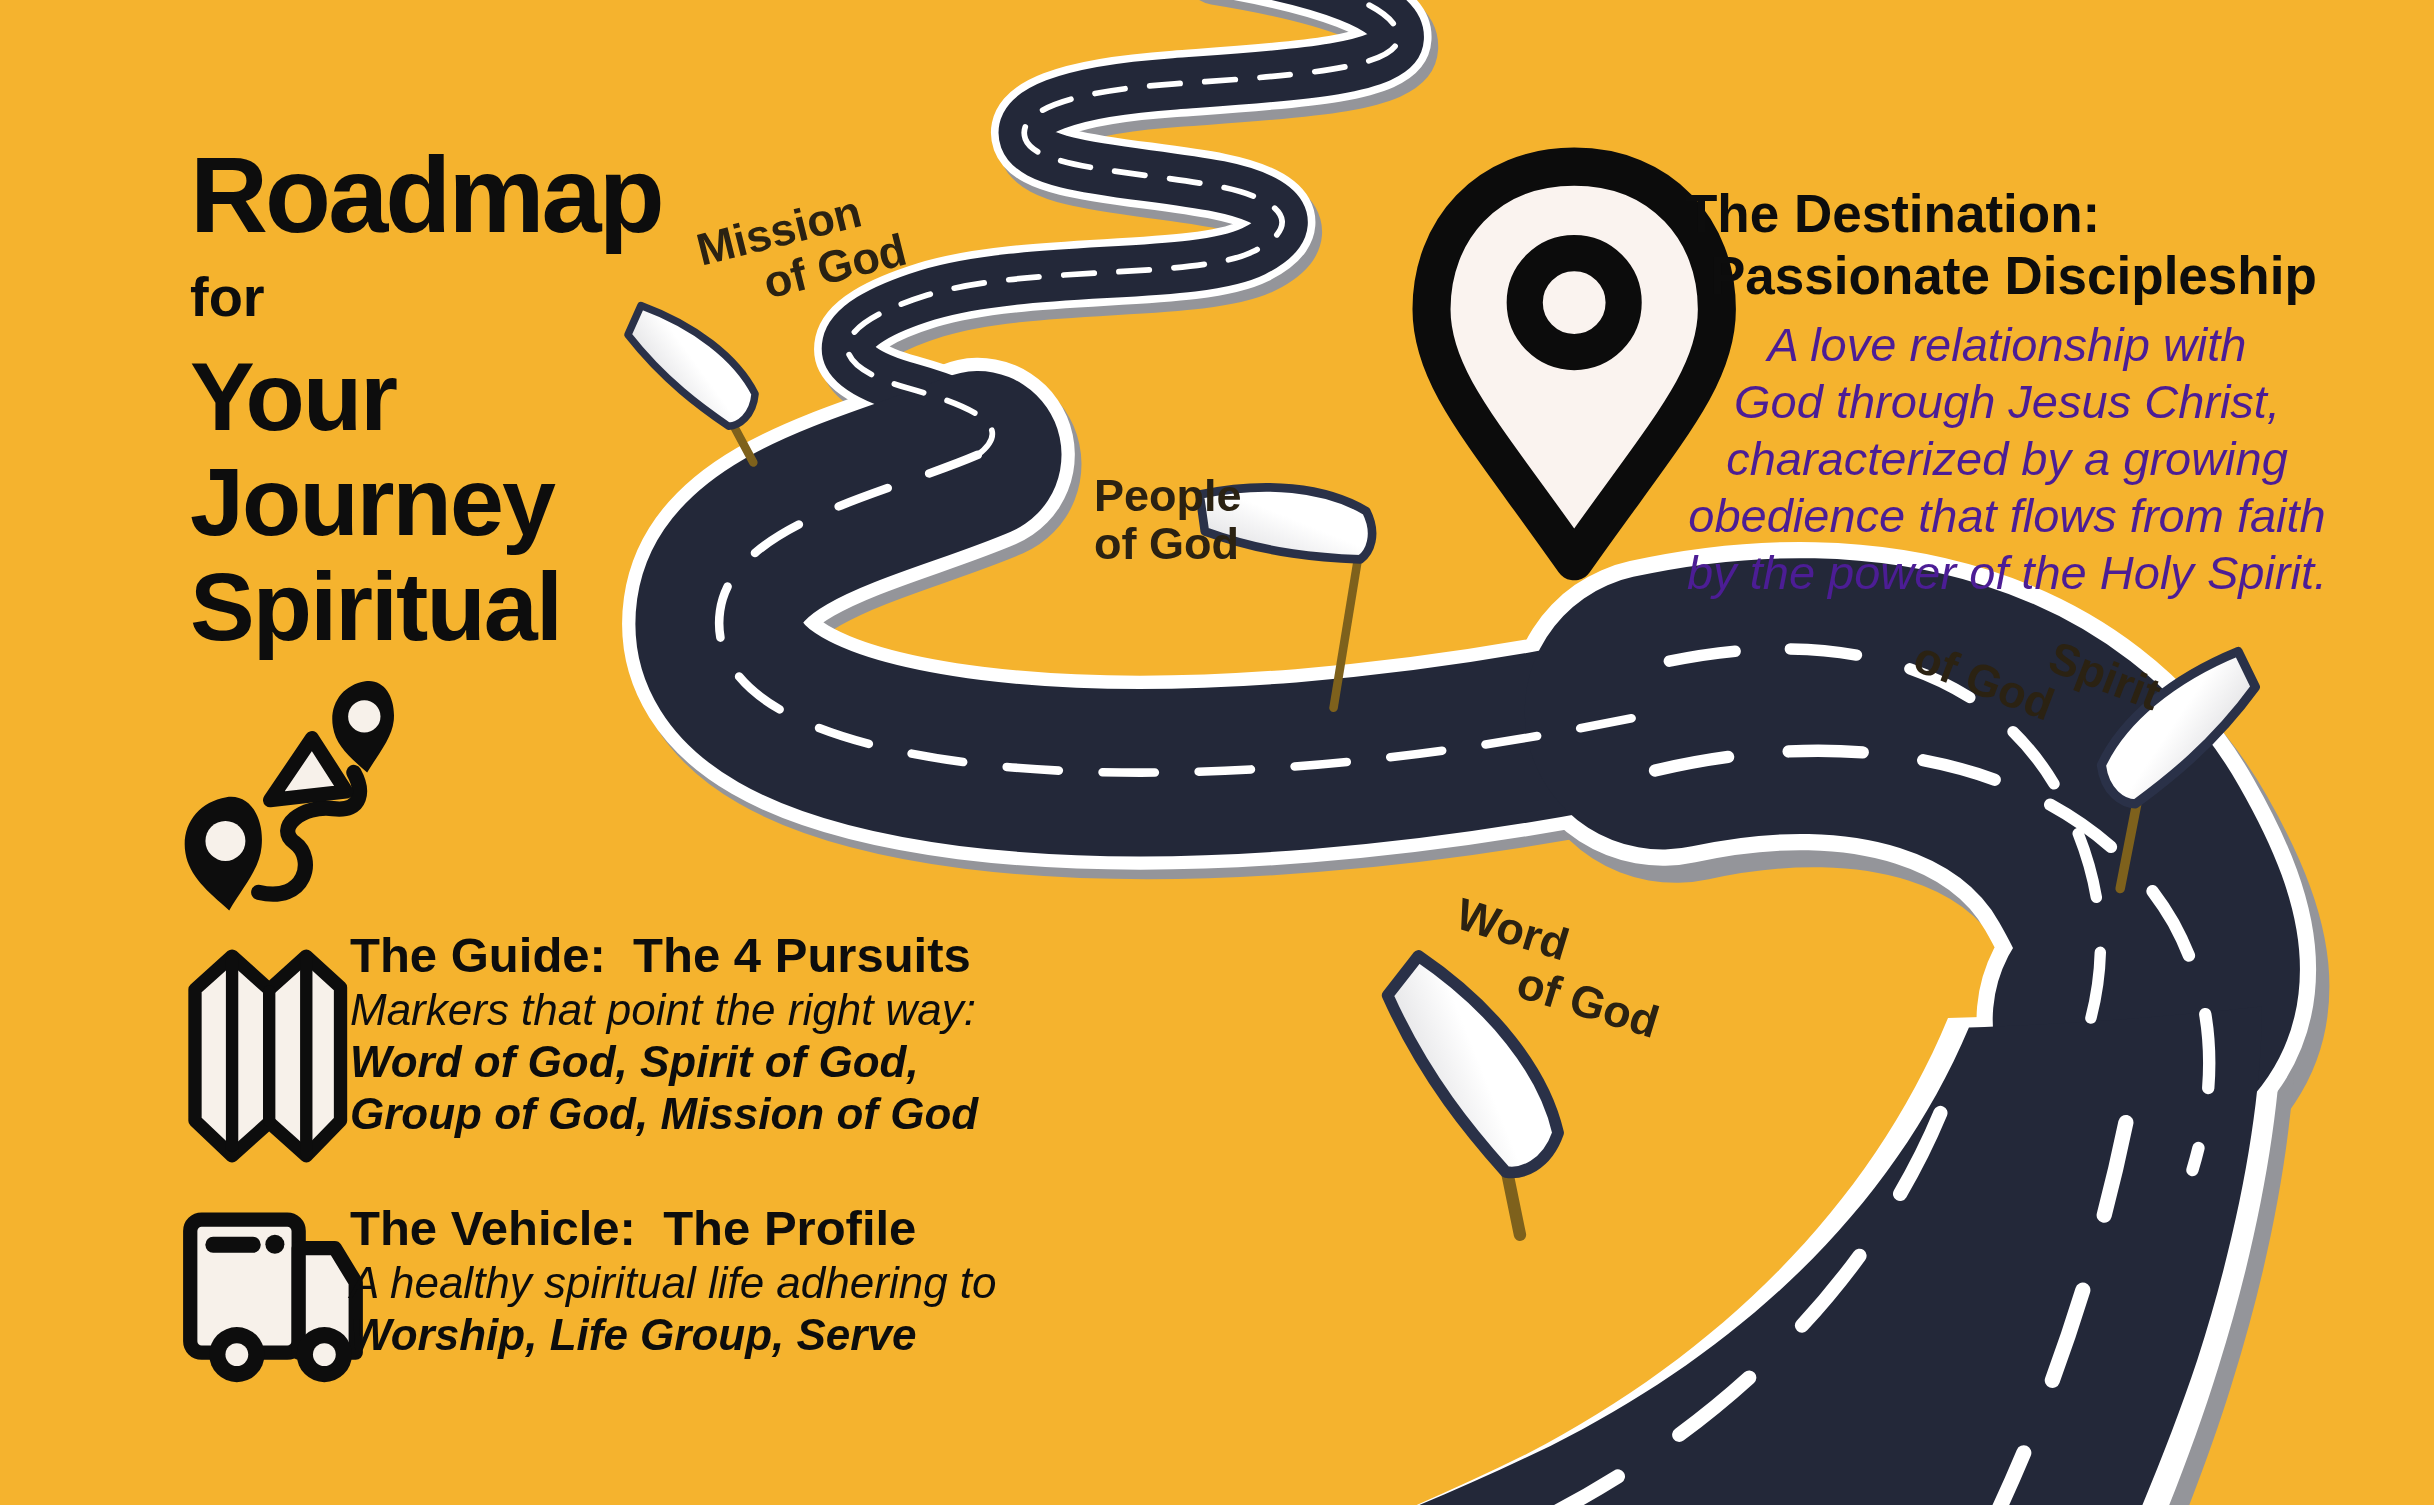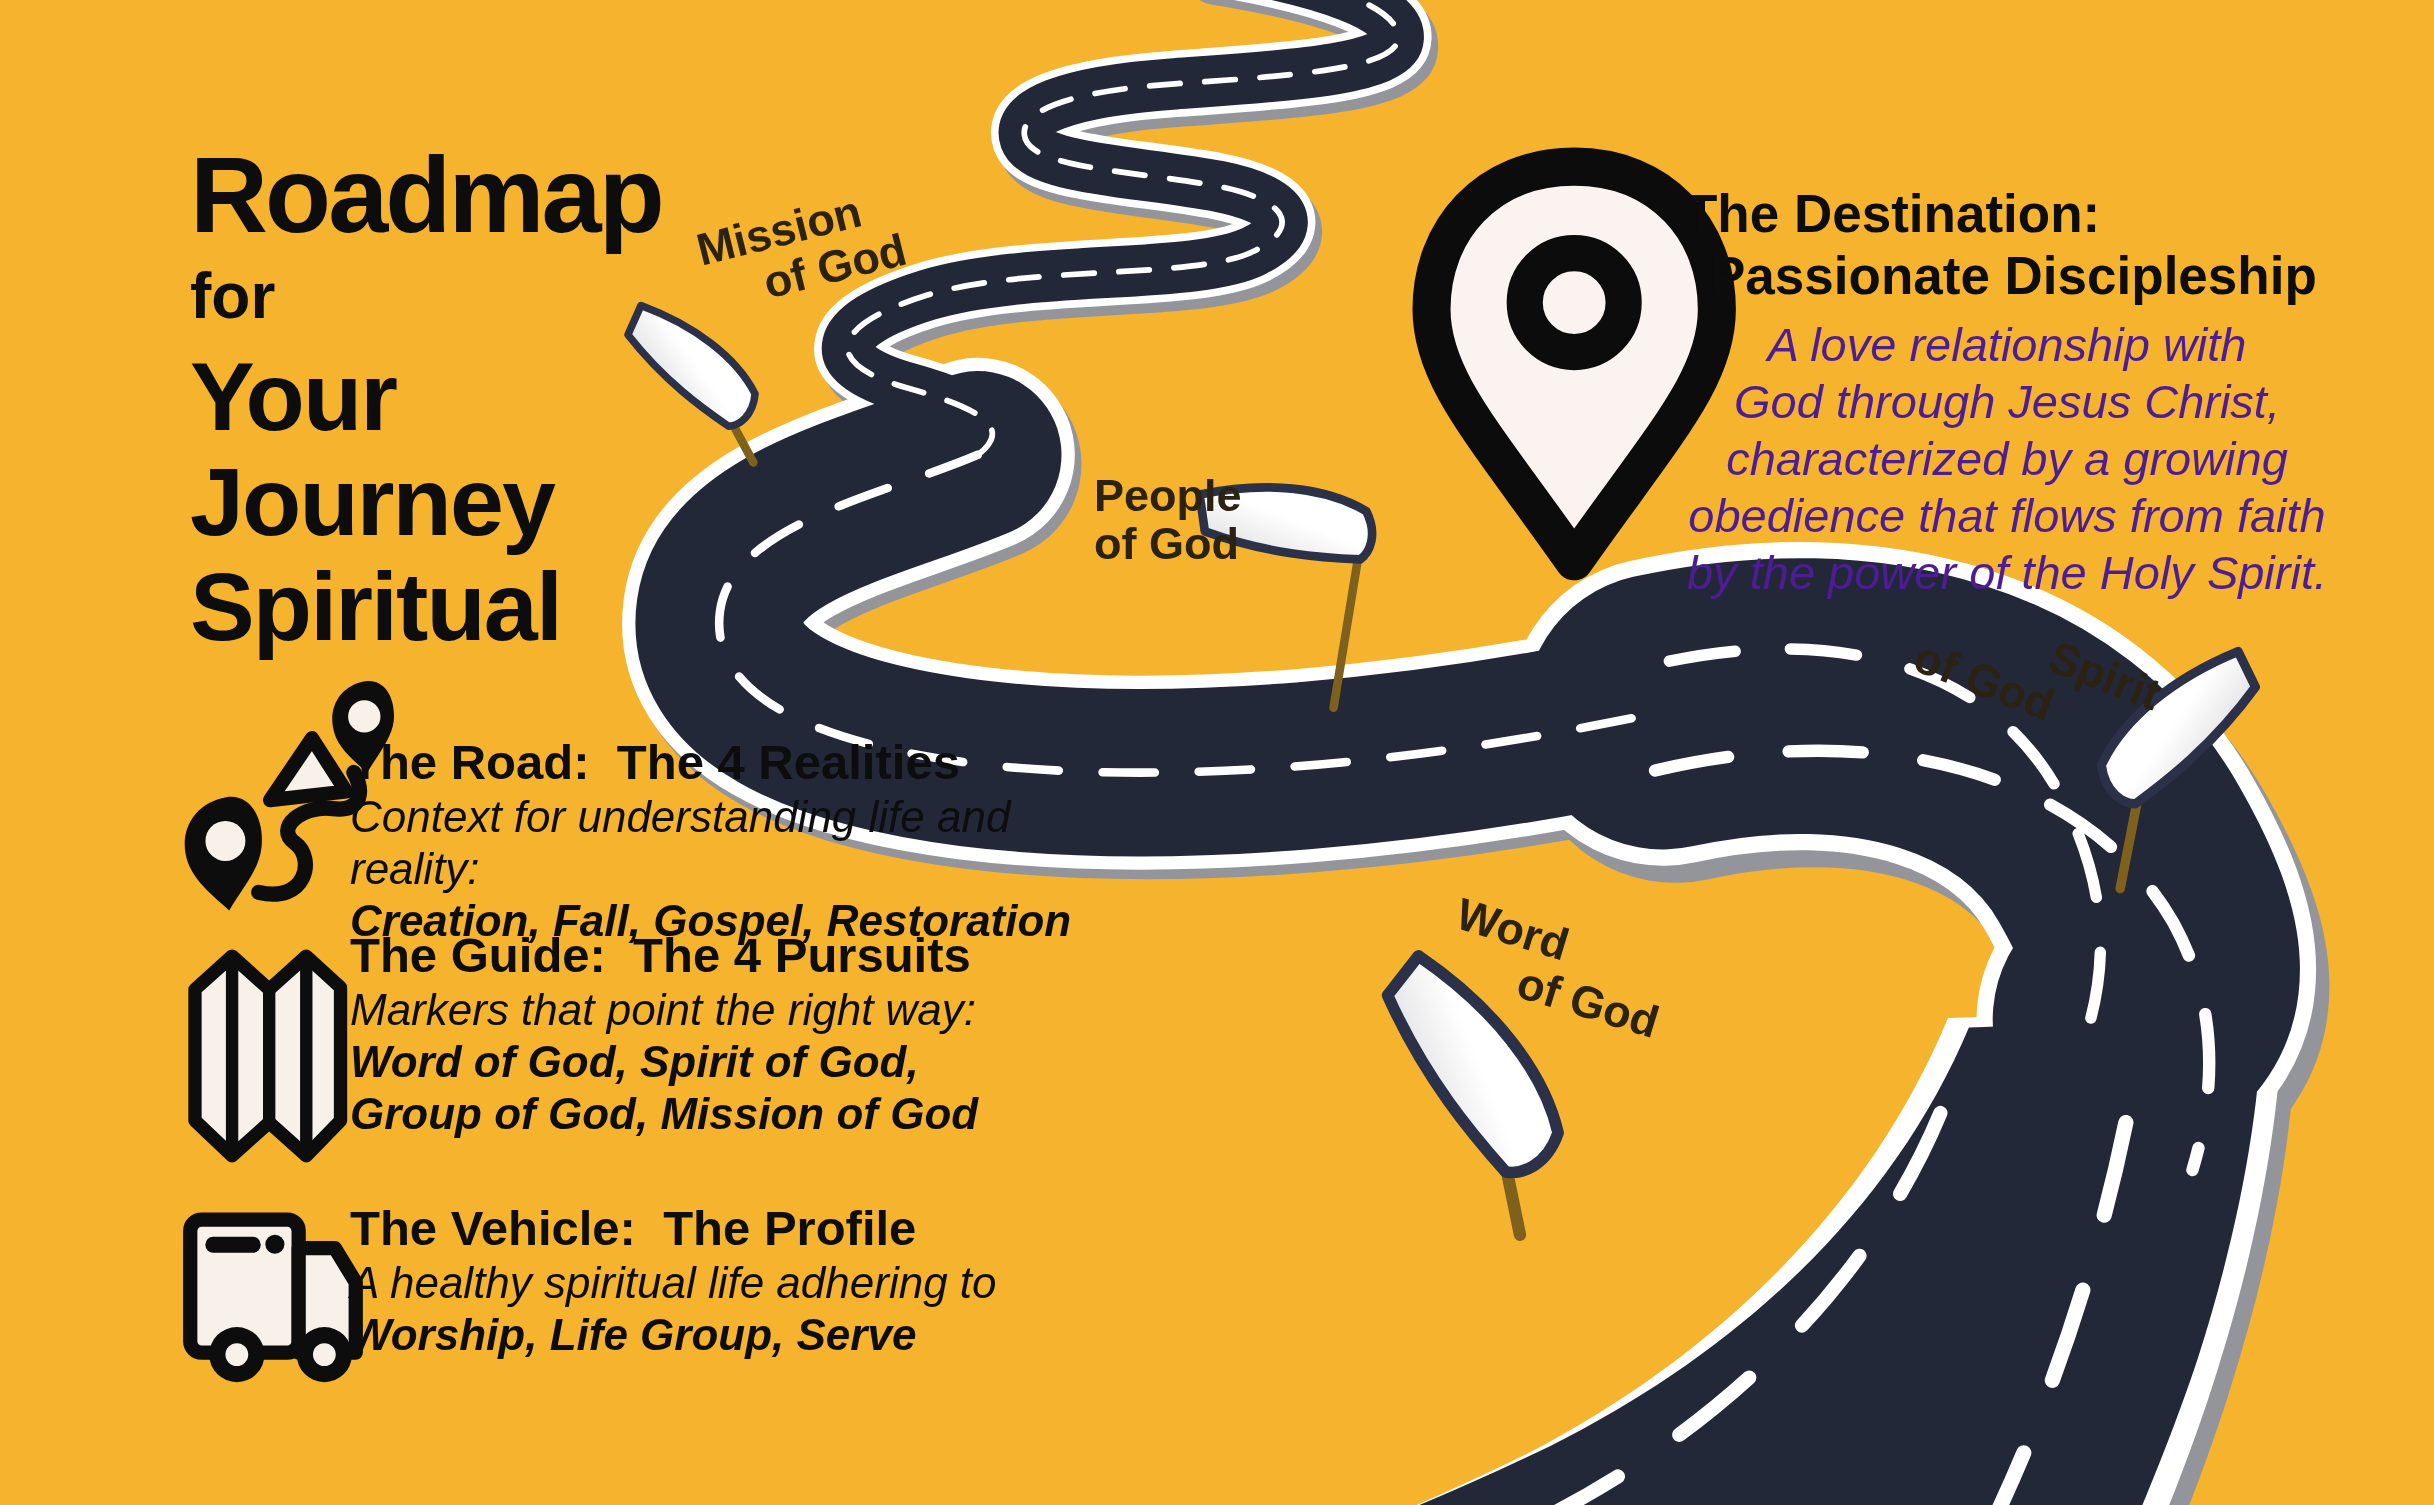--- a/index.html
+++ b/index.html
@@ -25,21 +25,21 @@
   .casing-fill{fill:var(--road-edge)}
   .asphalt-fill{fill:var(--road)}
   .pole{stroke:var(--flag-pole);fill:none;stroke-linecap:round}
   .fin{fill:url(#finGrad);stroke:var(--flag-outline);stroke-width:7;stroke-linejoin:round}
   .icon-stroke{stroke:#0d0d0d;fill:none;stroke-linecap:round;stroke-linejoin:round}
   .icon-fill{fill:var(--icon-fill);stroke:#0d0d0d;stroke-linejoin:round}
 
   
   .title{left:190px;top:141px;line-height:1}
   .t-main{font-size:108px;font-weight:700;letter-spacing:-2.9px;line-height:108px}
-  .t-for{font-size:64px;font-weight:700;line-height:95px}
+  .t-for{font-size:56px;font-weight:700;line-height:95px}
   .t-rest{font-size:97px;font-weight:700;letter-spacing:-1.9px;line-height:105px}
 
   
   .section{left:350px;width:799px}
   .s-head{font-size:49px;font-weight:700;line-height:57px}
   .s-sub{font-size:44px;font-style:italic;line-height:52px}
   .s-detail{font-size:44px;font-style:italic;font-weight:700;line-height:52px}
   #section-road{top:734px}
   #section-guide{top:927px}
   #section-vehicle{top:1200px}
@@ -172,25 +172,20 @@
   <div class="abs d-head1 keep-ws">The Destination:</div>
   <div class="abs d-head2 keep-ws">Passionate Discipleship</div>
   <div class="abs d-body">
     <div>A love relationship with</div>
     <div>God through Jesus Christ,</div>
     <div>characterized by a growing</div>
     <div>obedience that flows from faith</div>
     <div>by the power of the Holy Spirit.</div>
   </div>
 
-  <div class="abs section" id="section-road">
-    <div class="s-head keep-ws">The Road:  The 4 Realities</div>
-    <div class="s-sub">Context for understanding life and reality:</div>
-    <div class="s-detail">Creation, Fall, Gospel, Restoration</div>
-  </div>
 
   <div class="abs section" id="section-guide">
     <div class="s-head keep-ws">The Guide:  The 4 Pursuits</div>
     <div class="s-sub">Markers that point the right way:</div>
     <div class="s-detail">Word of God, Spirit of God,</div>
     <div class="s-detail">Group of God, Mission of God</div>
   </div>
 
   <div class="abs section" id="section-vehicle">
     <div class="s-head keep-ws">The Vehicle:  The Profile</div>

